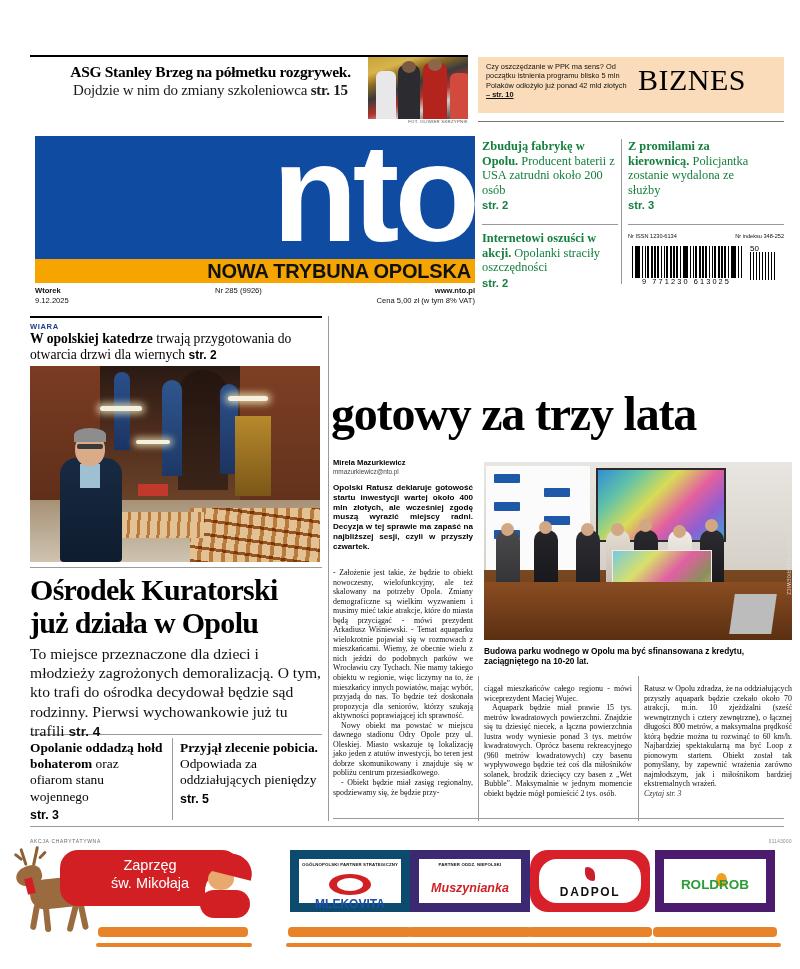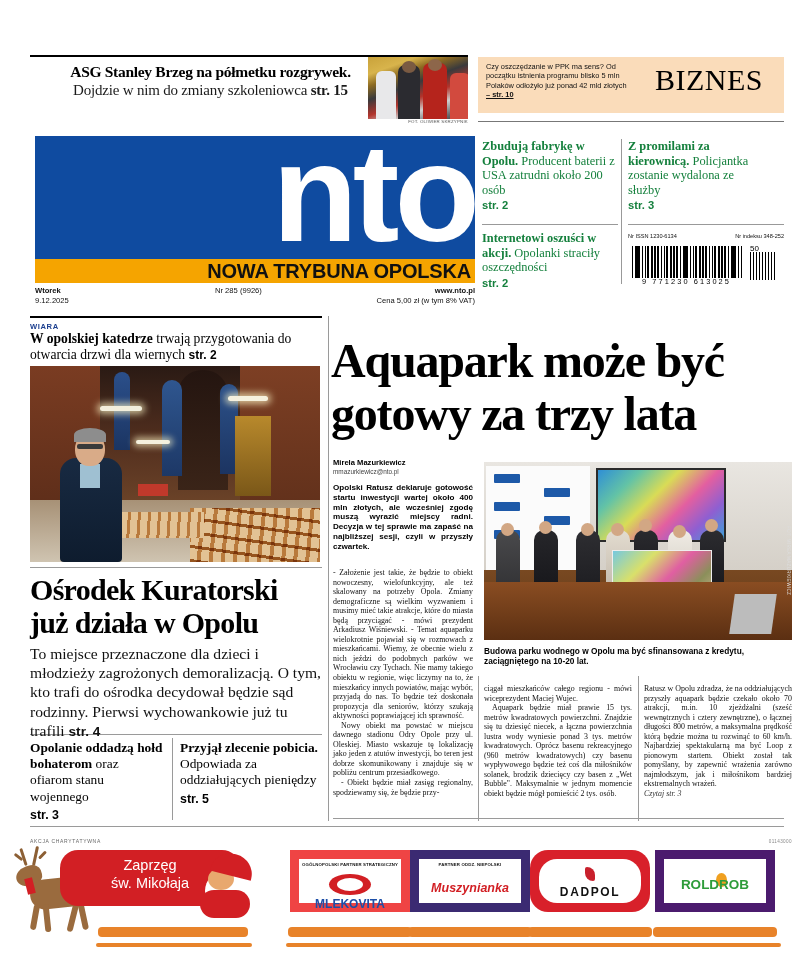--- a/index.html
+++ b/index.html
@@ -49,21 +49,21 @@
   }
   .biznes-txt {
     position:absolute; left:8px; top:5px; width:150px;
     font-family:"Liberation Sans", sans-serif; font-size:7.4px;
     line-height:9.4px; color:#111;
   }
   .biznes-txt b { font-weight:bold;text-decoration:underline; }
   .biznes-word {
     position:absolute; left:160px; top:6px; width:142px;
     font-family:"Liberation Serif", serif; font-size:30px;
-    letter-spacing:0.5px; text-align:center; color:#000;
+    letter-spacing:0.5px; color:#000;
   }
   .hr-top { position:absolute; left:478px; top:66px; width:306px; height:1px; background:#777; }
 
   
   .mast { position:absolute; left:35px; top:136px; width:440px; height:123px; background:#0f4ba0; }
   .mast-logo {
     position:absolute; right:0px; top:-6px;
     font-family:"Liberation Sans", sans-serif; font-weight:bold;
     font-size:140px; line-height:125px; color:#fff; letter-spacing:-5px;
   }
@@ -390,21 +390,21 @@
   <div class="bt bt-a">
     <b>Opolanie oddadzą hołd bohaterom</b><span> oraz ofiarom stanu wojennego</span>
     <span class="pg">str. 3</span>
   </div>
   <div class="bt bt-b">
     <b>Przyjął zlecenie pobicia.</b><span> Odpowiada za oddziałujących pieniędzy</span>
     <span class="pg">str. 5</span>
   </div>
 
   <div class="main-head">
-    <span>Aquapark może być</span><br>
+    <br>
     <span>gotowy za trzy lata</span>
   </div>
 
   <div class="byline">Mirela Mazurkiewicz</div>
   <div class="byline-mail">mmazurkiewicz@nto.pl</div>
   <div class="lead">Opolski Ratusz deklaruje gotowość startu inwestycji wartej około 400 mln złotych, ale wcześniej zgodę muszą wyrazić miejscy radni. Decyzja w tej sprawie ma zapaść na najbliższej sesji, czyli w przyszły czwartek.</div>
 
   <div class="mainphoto">
     <div class="mp-backwall"></div>
     <div class="mp-banner">
@@ -474,21 +474,21 @@
       <span>św. Mikołaja</span>
     </div>
     <div class="santa-body"></div>
     <div class="santa-suit"></div>
     <div class="santa-face"></div>
     <div class="santa-hat"></div>
     <div class="santa-pom"></div>
     <div class="sleigh" style="left:98px; width:150px;"></div>
     <div class="sleigh-rail" style="left:96px; bottom:22px; width:156px;"></div>
 
-    <div class="ad-box" style="left:290px; background:#ef4444;">
+    <div class="ad-box" style="left:290px; background:#0c4a6e;">
       <div class="ad-inner">
         <div class="ad-partner">OGÓLNOPOLSKI PARTNER STRATEGICZNY</div>
         <div class="mlek-logo"></div>
         <div class="ad-brand" style="top:38px; font-size:12px; color:#1d4fa8;">MLEKOVITA</div>
       </div>
     </div>
     <div class="sleigh" style="left:288px; width:124px;"></div>
     <div class="sleigh-rail" style="left:286px; bottom:22px; width:130px;"></div>
 
     <div class="ad-box" style="left:410px; background:#3b2a72;">

